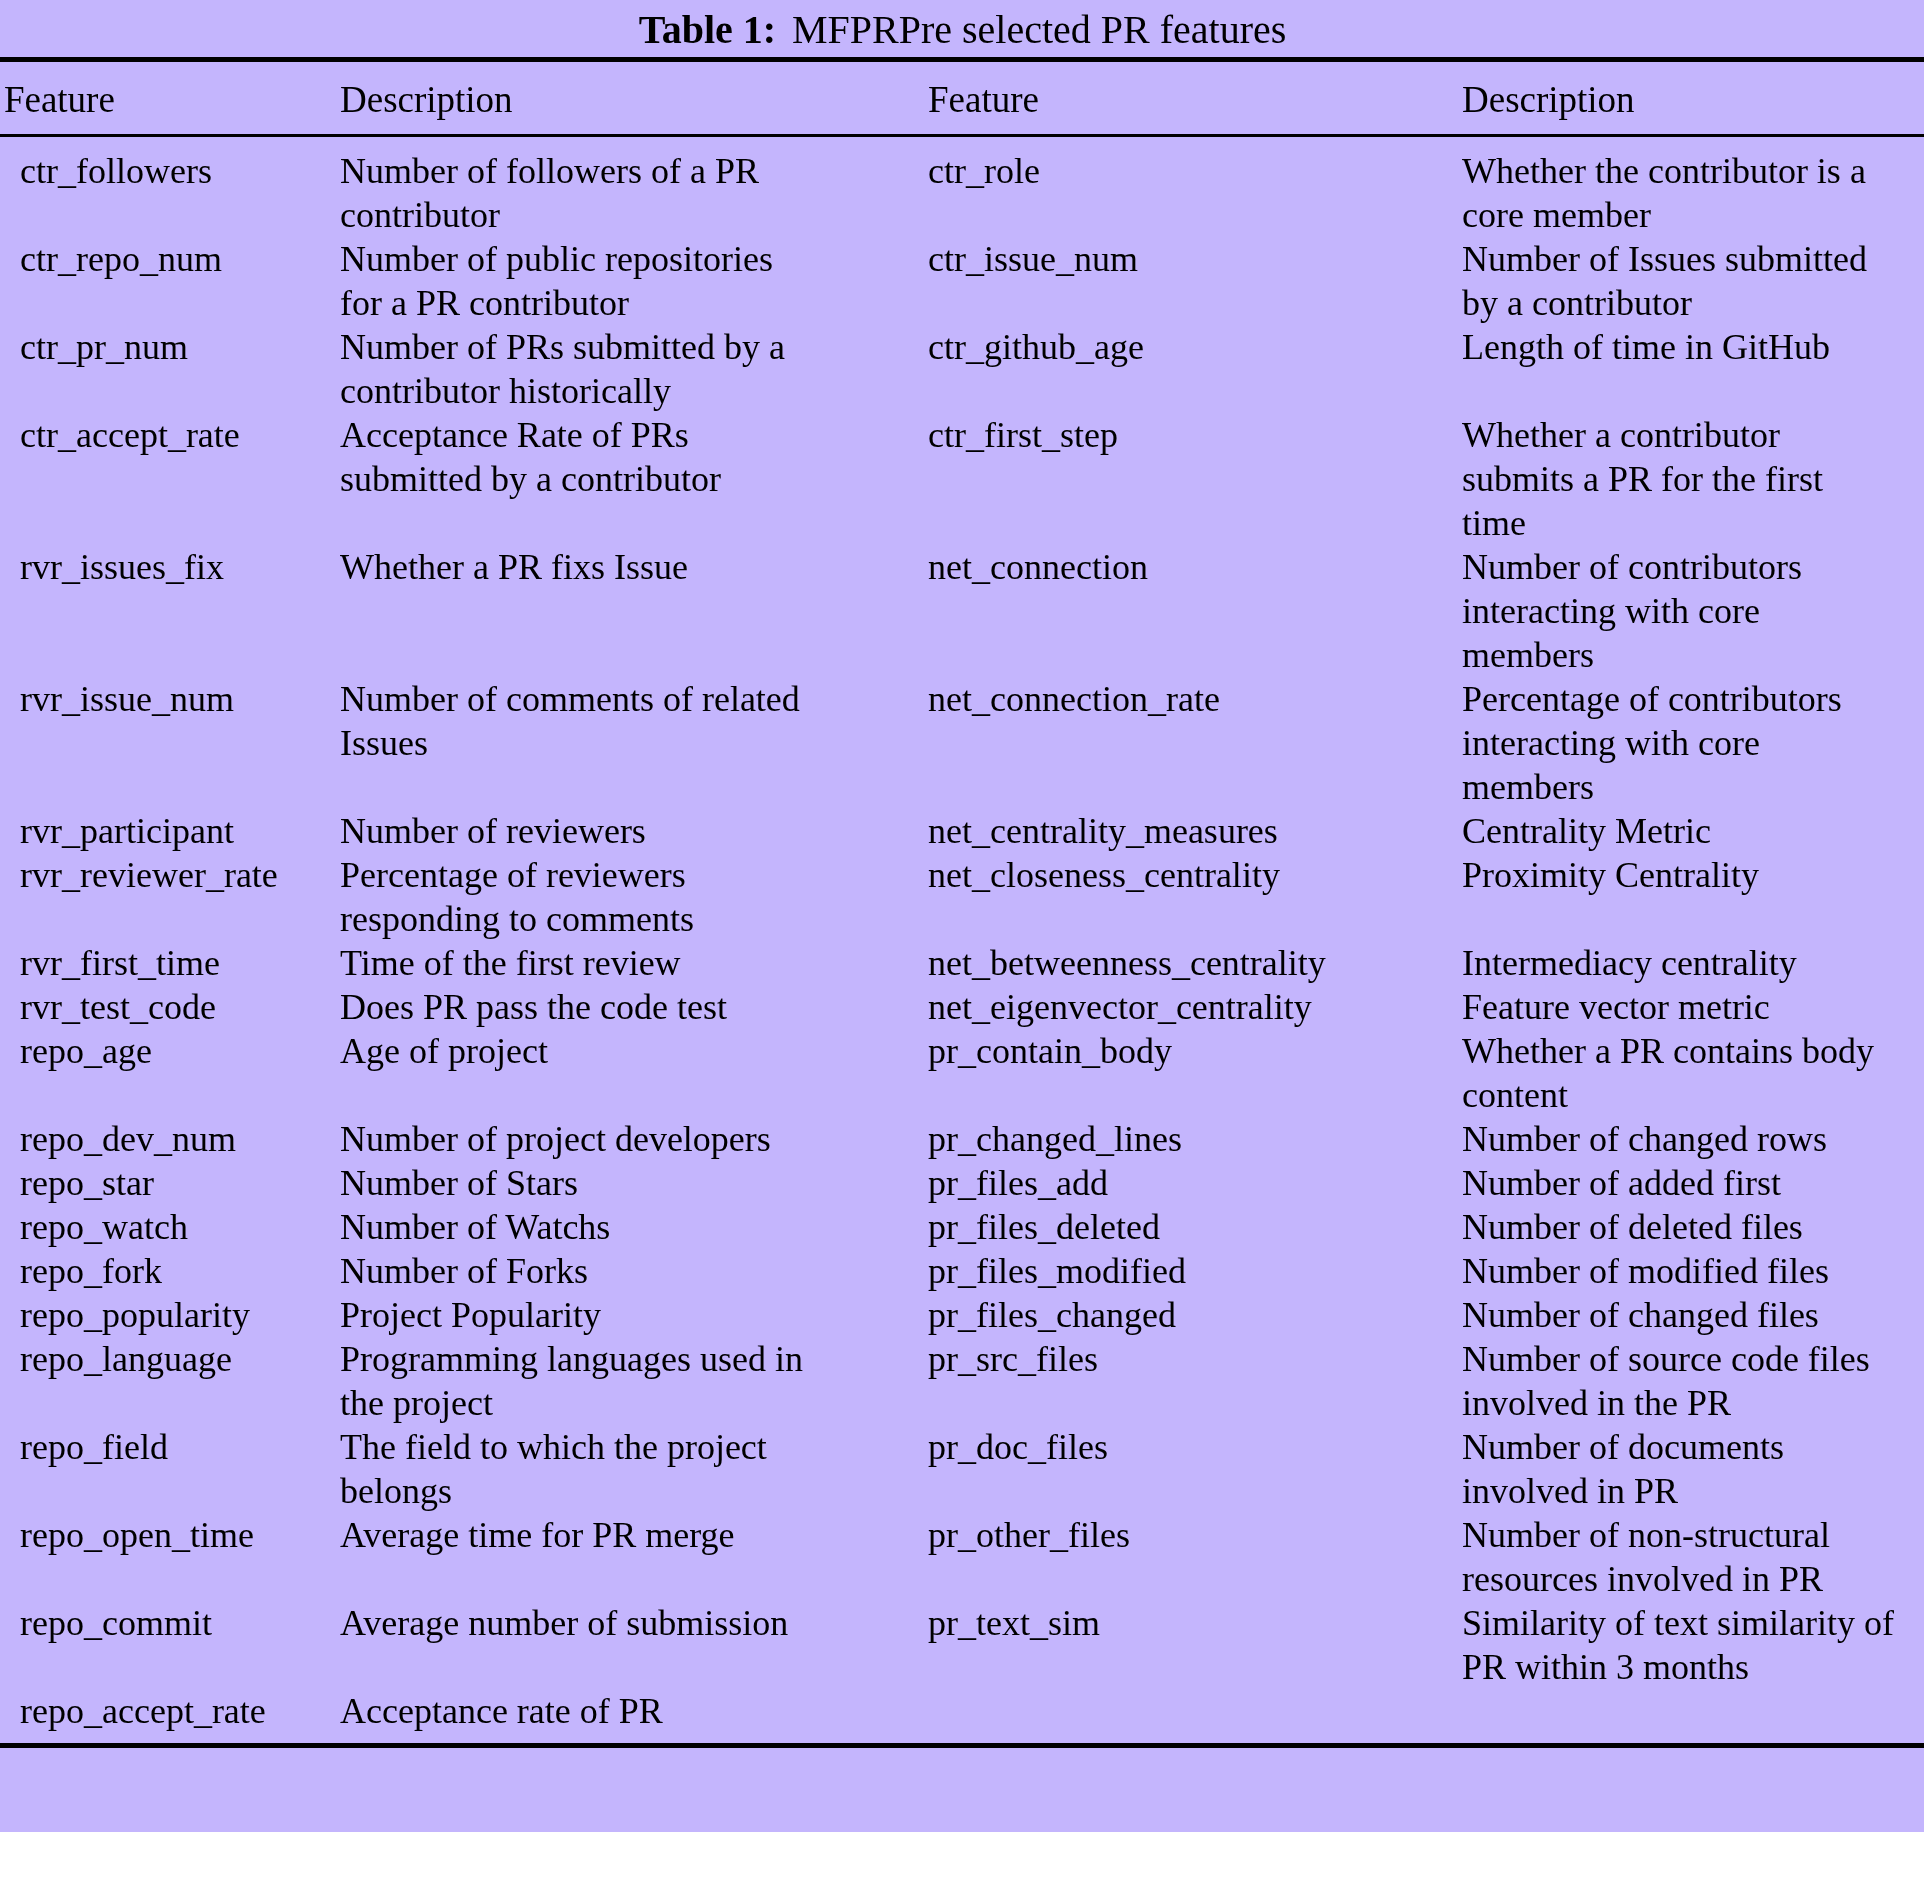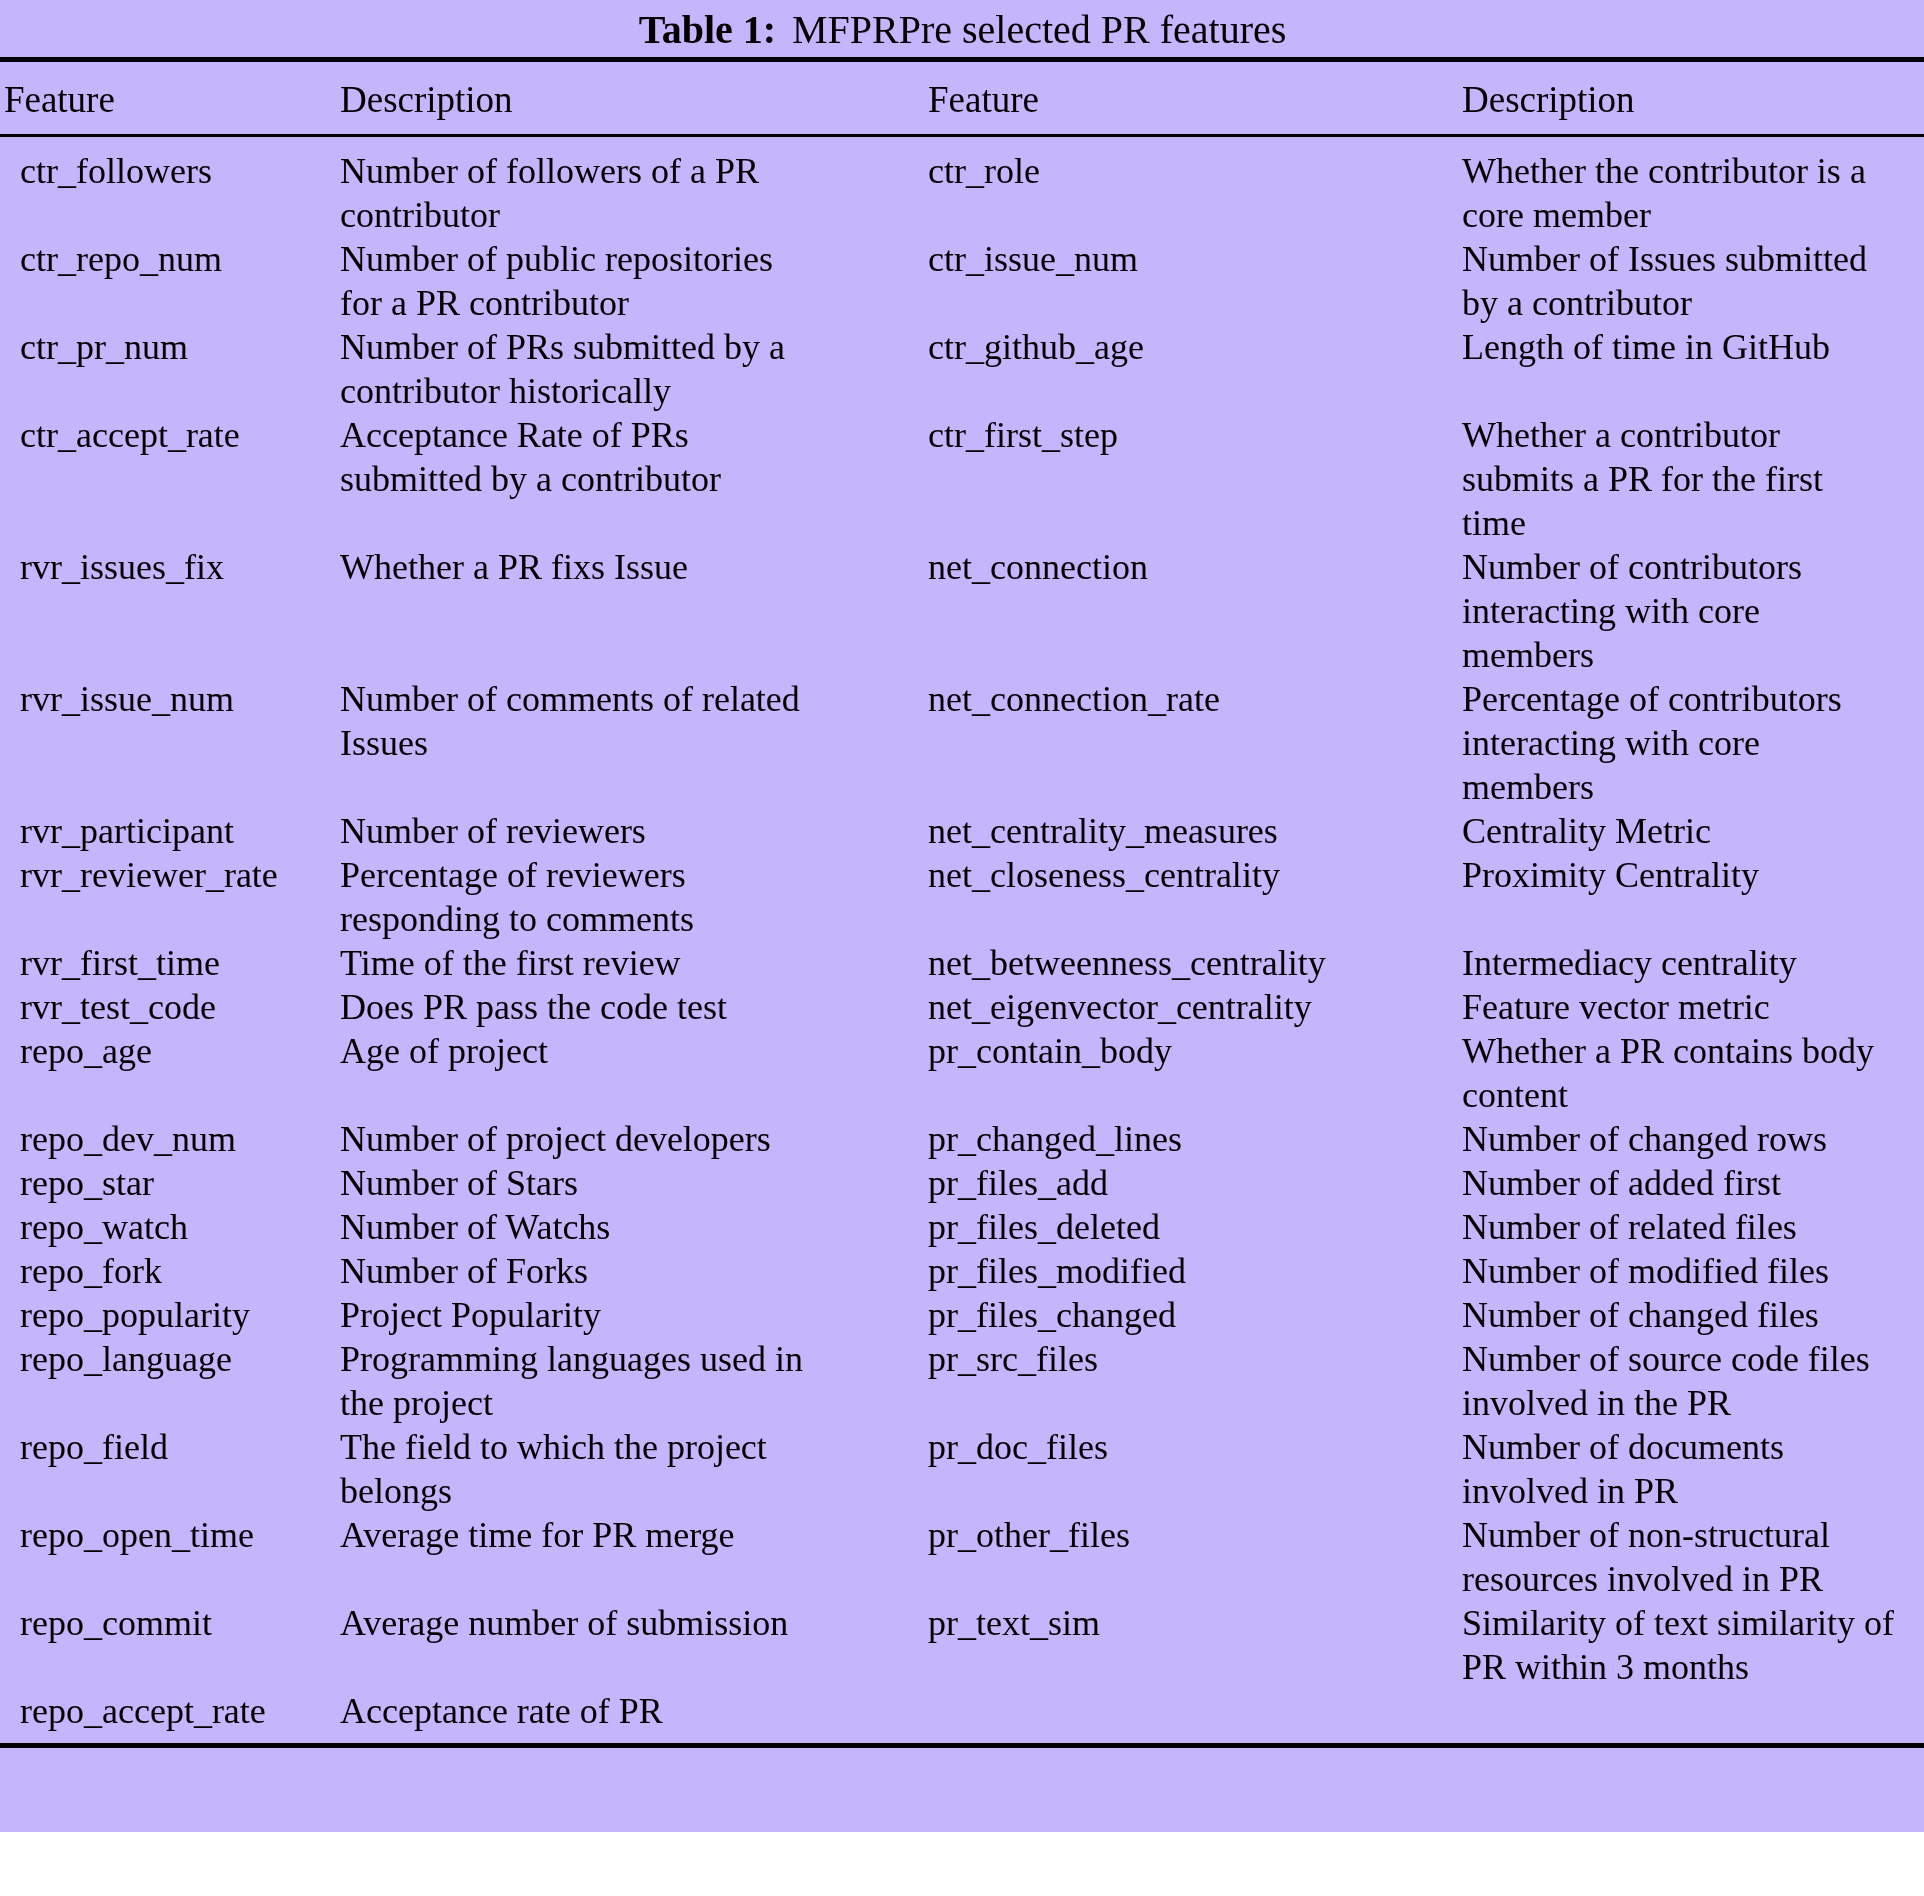--- a/index.html
+++ b/index.html
@@ -174,21 +174,21 @@
         <tr>
     <td class="feat">repo_star</td>
     <td class="desc">Number of Stars</td>
     <td class="feat">pr_files_add</td>
     <td class="desc">Number of added first</td>
   </tr>
         <tr>
     <td class="feat">repo_watch</td>
     <td class="desc">Number of Watchs</td>
     <td class="feat">pr_files_deleted</td>
-    <td class="desc">Number of related files</td>
+    <td class="desc">Number of deleted files</td>
   </tr>
         <tr>
     <td class="feat">repo_fork</td>
     <td class="desc">Number of Forks</td>
     <td class="feat">pr_files_modified</td>
     <td class="desc">Number of modified files</td>
   </tr>
         <tr>
     <td class="feat">repo_popularity</td>
     <td class="desc">Project Popularity</td>

